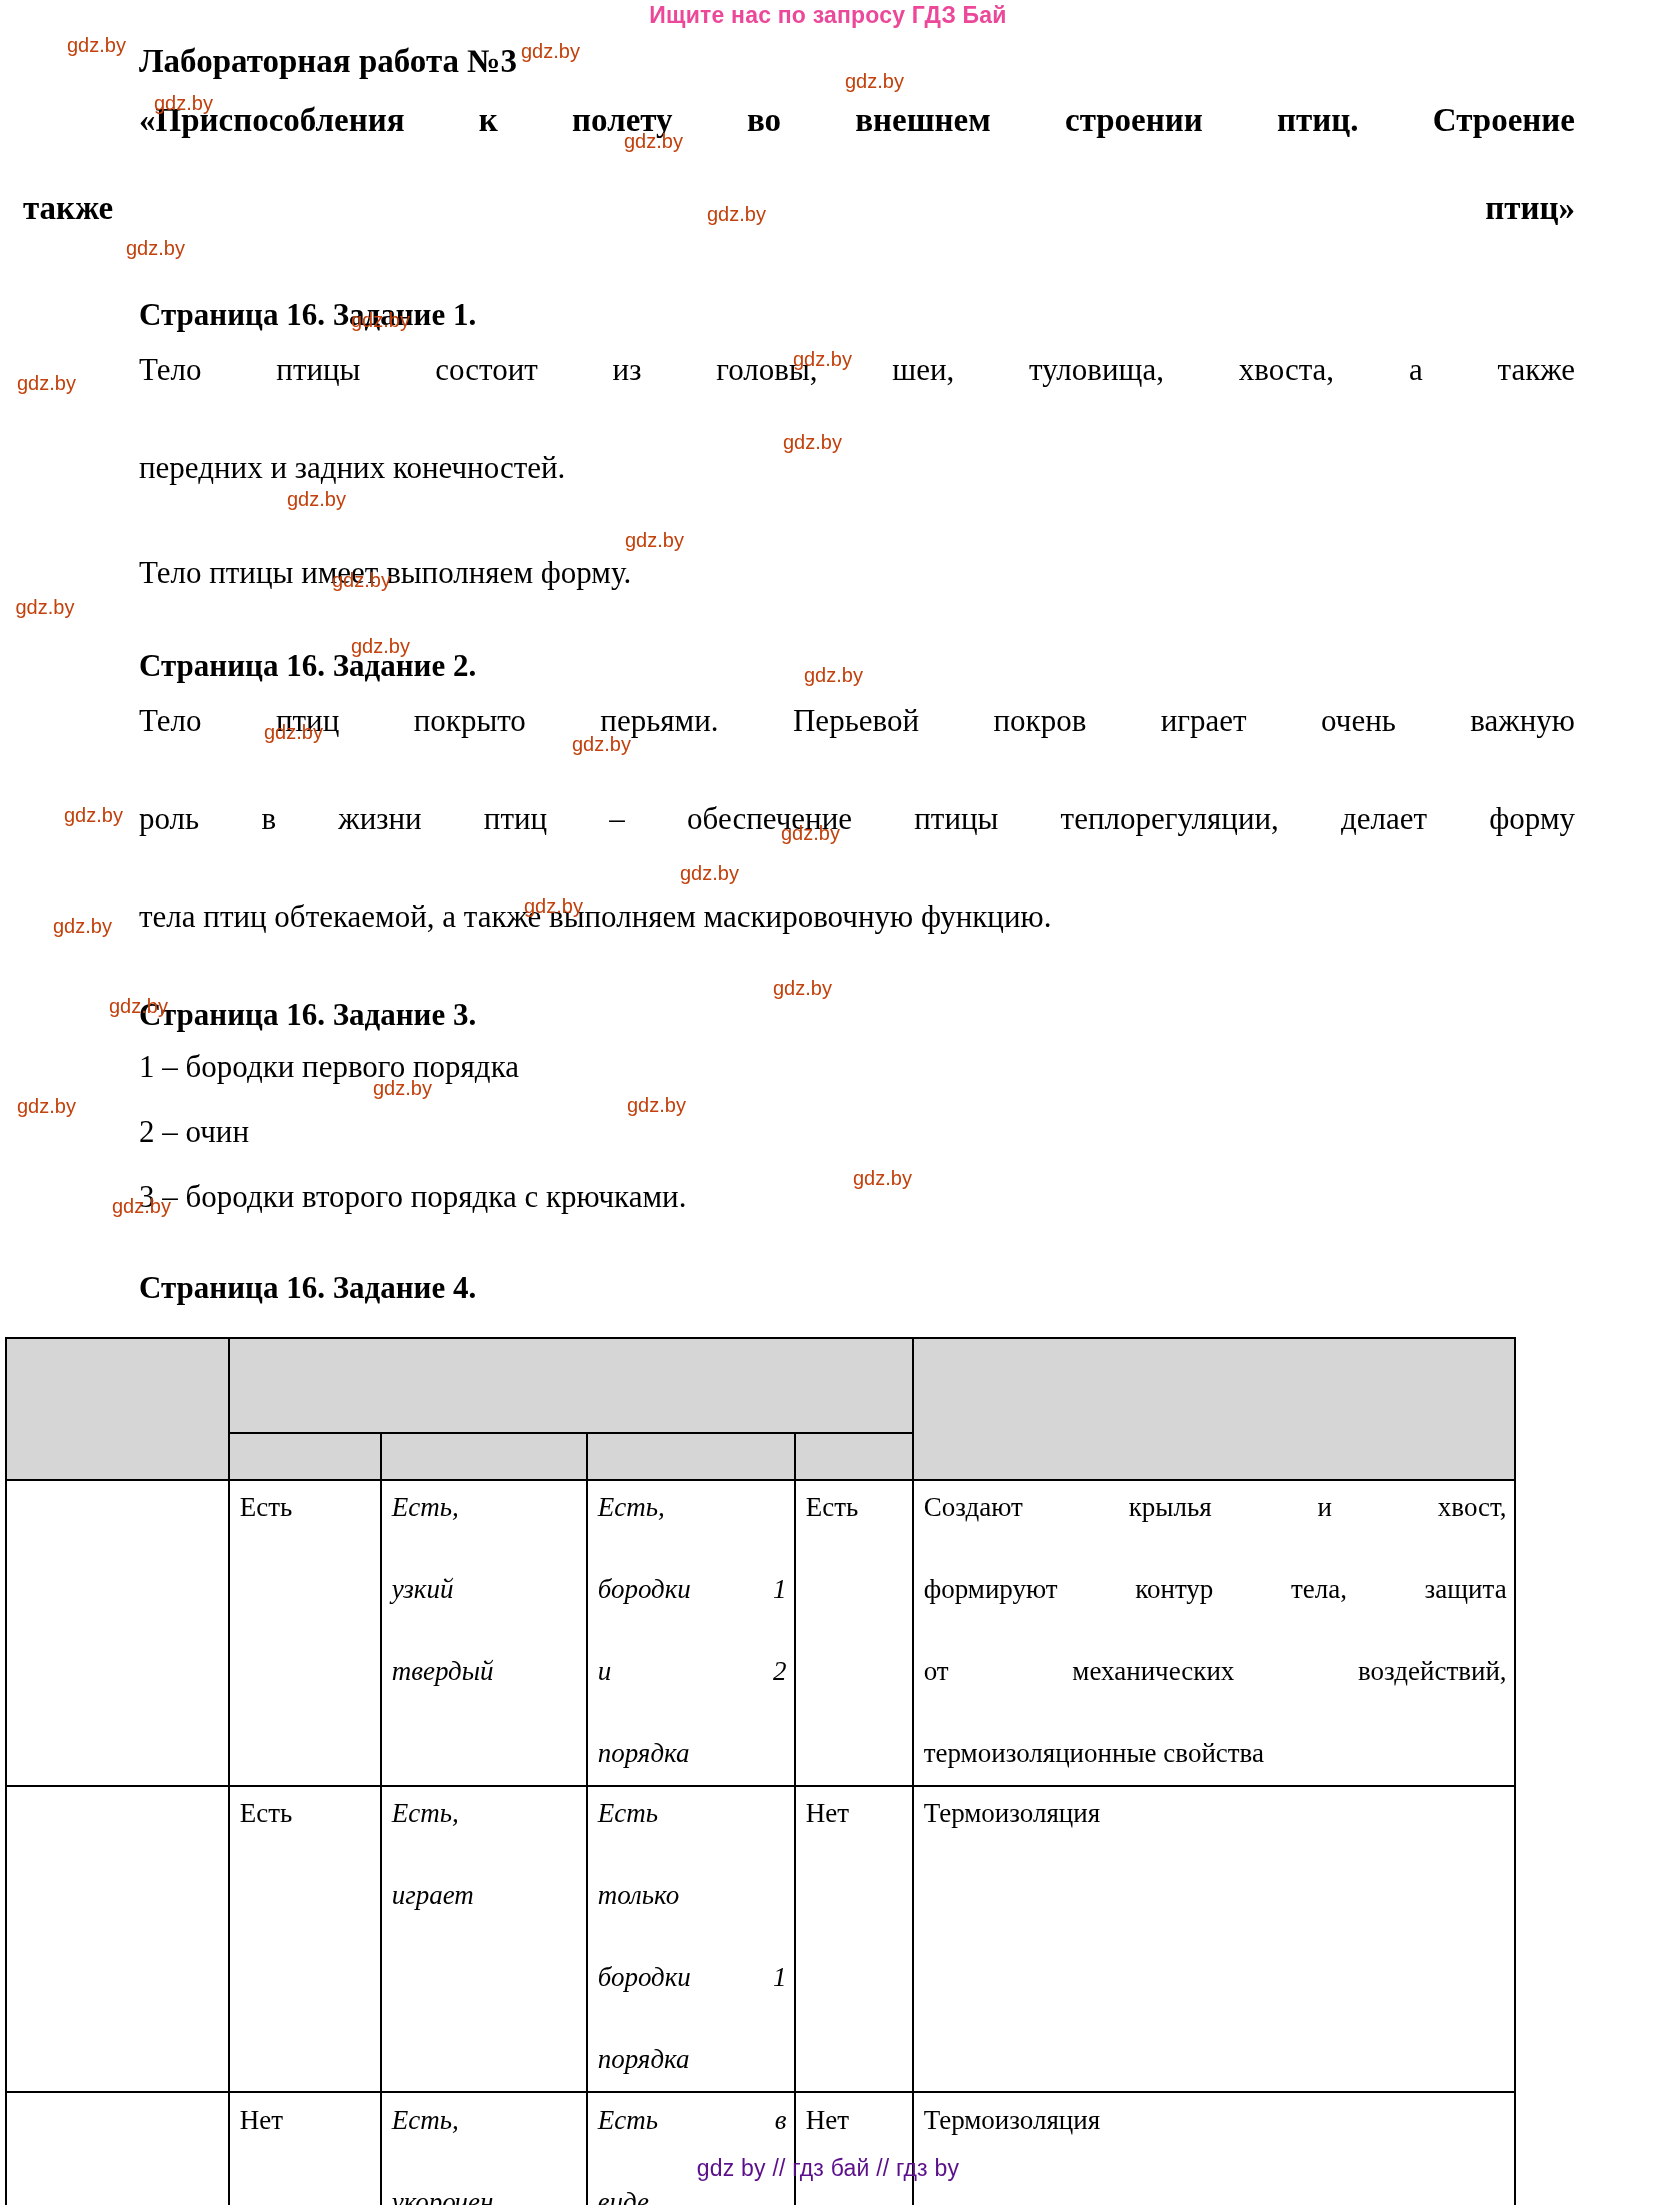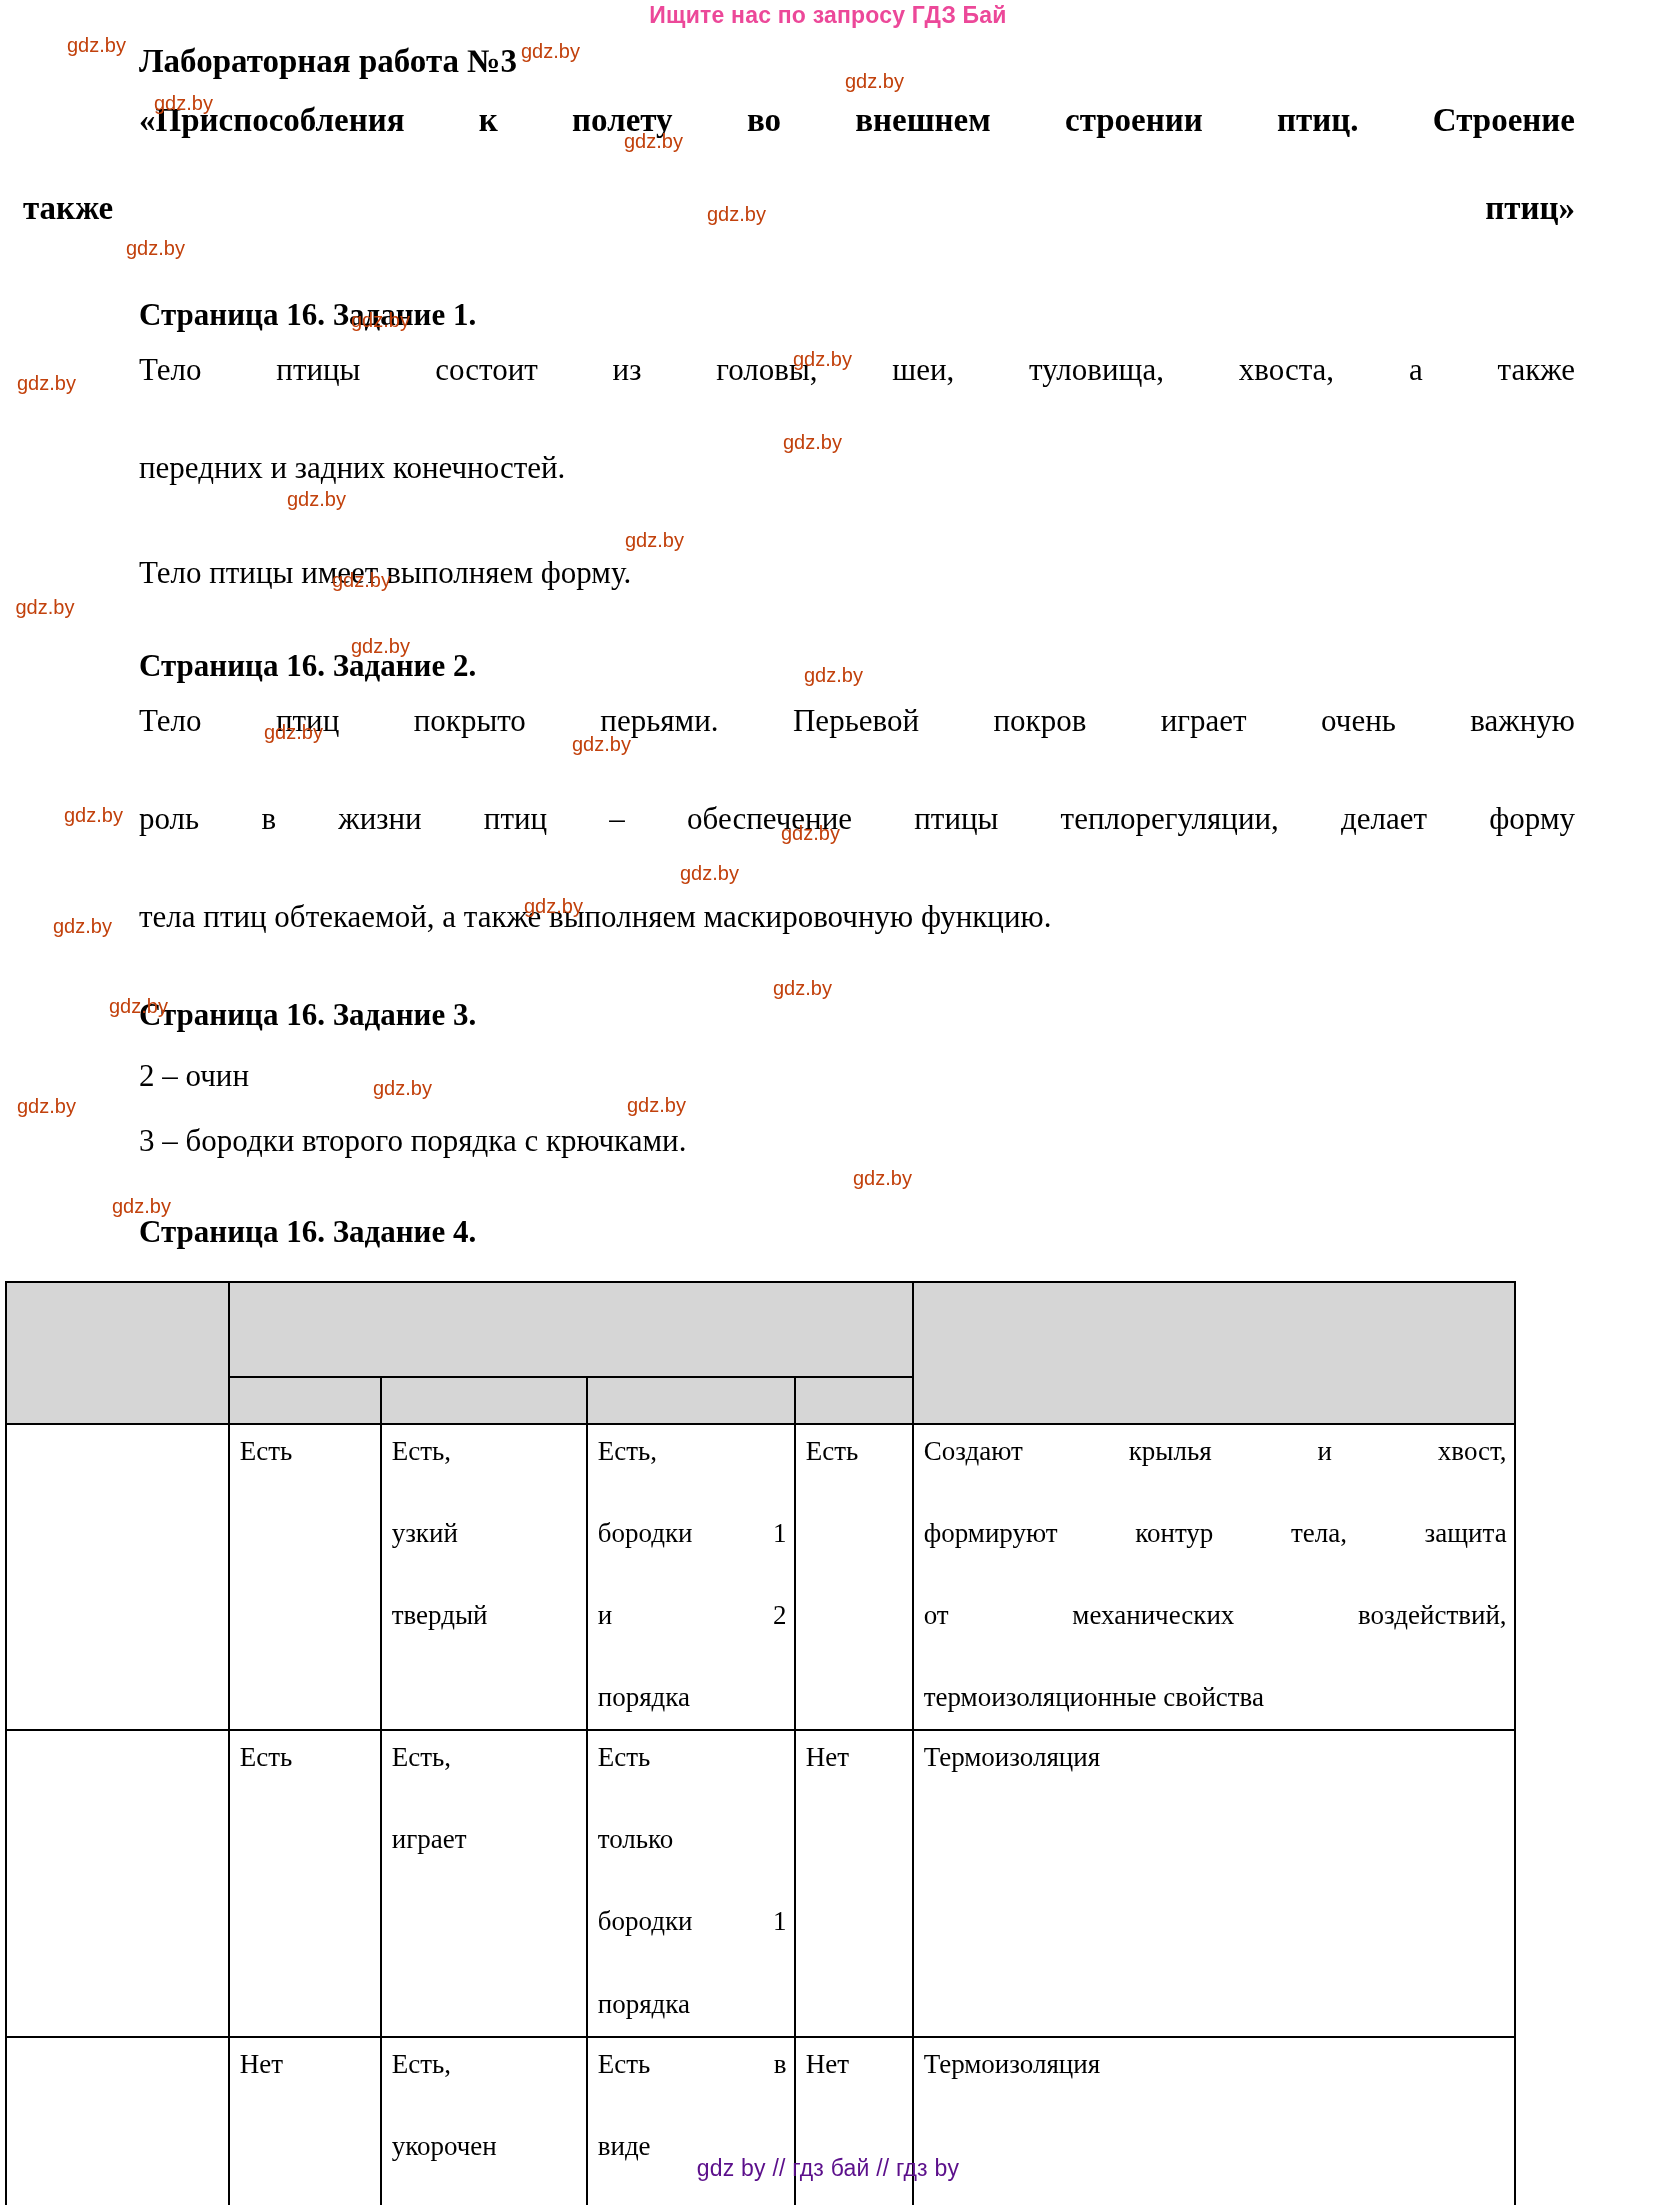--- a/index.html
+++ b/index.html
@@ -138,20 +138,21 @@
   }
   table.feather-table td.cell-desc > .jrow::after {
     content: "";
     display: inline-block;
     width: 100%;
   }
   table.feather-table td.cell-desc > .jrow.last::after { display: none; }
   table.feather-table td.cell-w > .jrow {
     display: block;
     text-align: justify;
+    font-style: italic;
   }
   table.feather-table td.cell-w > .jrow::after {
     content: "";
     display: inline-block;
     width: 100%;
   }
   table.feather-table td.cell-w > .jrow.last::after { display: none; }
   .row-body td { height: 0; }
   .row-1 td { height: 144px; }
   .row-2 td { height: 144px; }
@@ -208,20 +209,21 @@
     <h3 class="task-heading" style="margin-top:48px">Страница 16. Задание 2.</h3>
 
     <p class="body-text justify-all">
       <span class="jrow first">Тело птиц покрыто перьями. Перьевой покров играет очень важную</span>
       <span class="jrow">роль в жизни птиц – обеспечение птицы теплорегуляции, делает форму</span>
       <span class="jrow last">тела птиц обтекаемой, а также выполняем маскировочную функцию.</span>
     </p>
 
     <h3 class="task-heading" style="margin-top:53px">Страница 16. Задание 3.</h3>
 
+    <p class="list-line">1 – бородки первого порядка</p>
     <p class="list-line" style="margin-top:17px">2 – очин</p>
     <p class="list-line" style="margin-top:17px">3 – бородки второго порядка с крючками.</p>
 
     <h3 class="task-heading" style="margin-top:47px">Страница 16. Задание 4.</h3>
   </div>
 
   <div class="feather-table-wrap">
     <table class="feather-table">
       <colgroup>
         <col style="width:223px">

